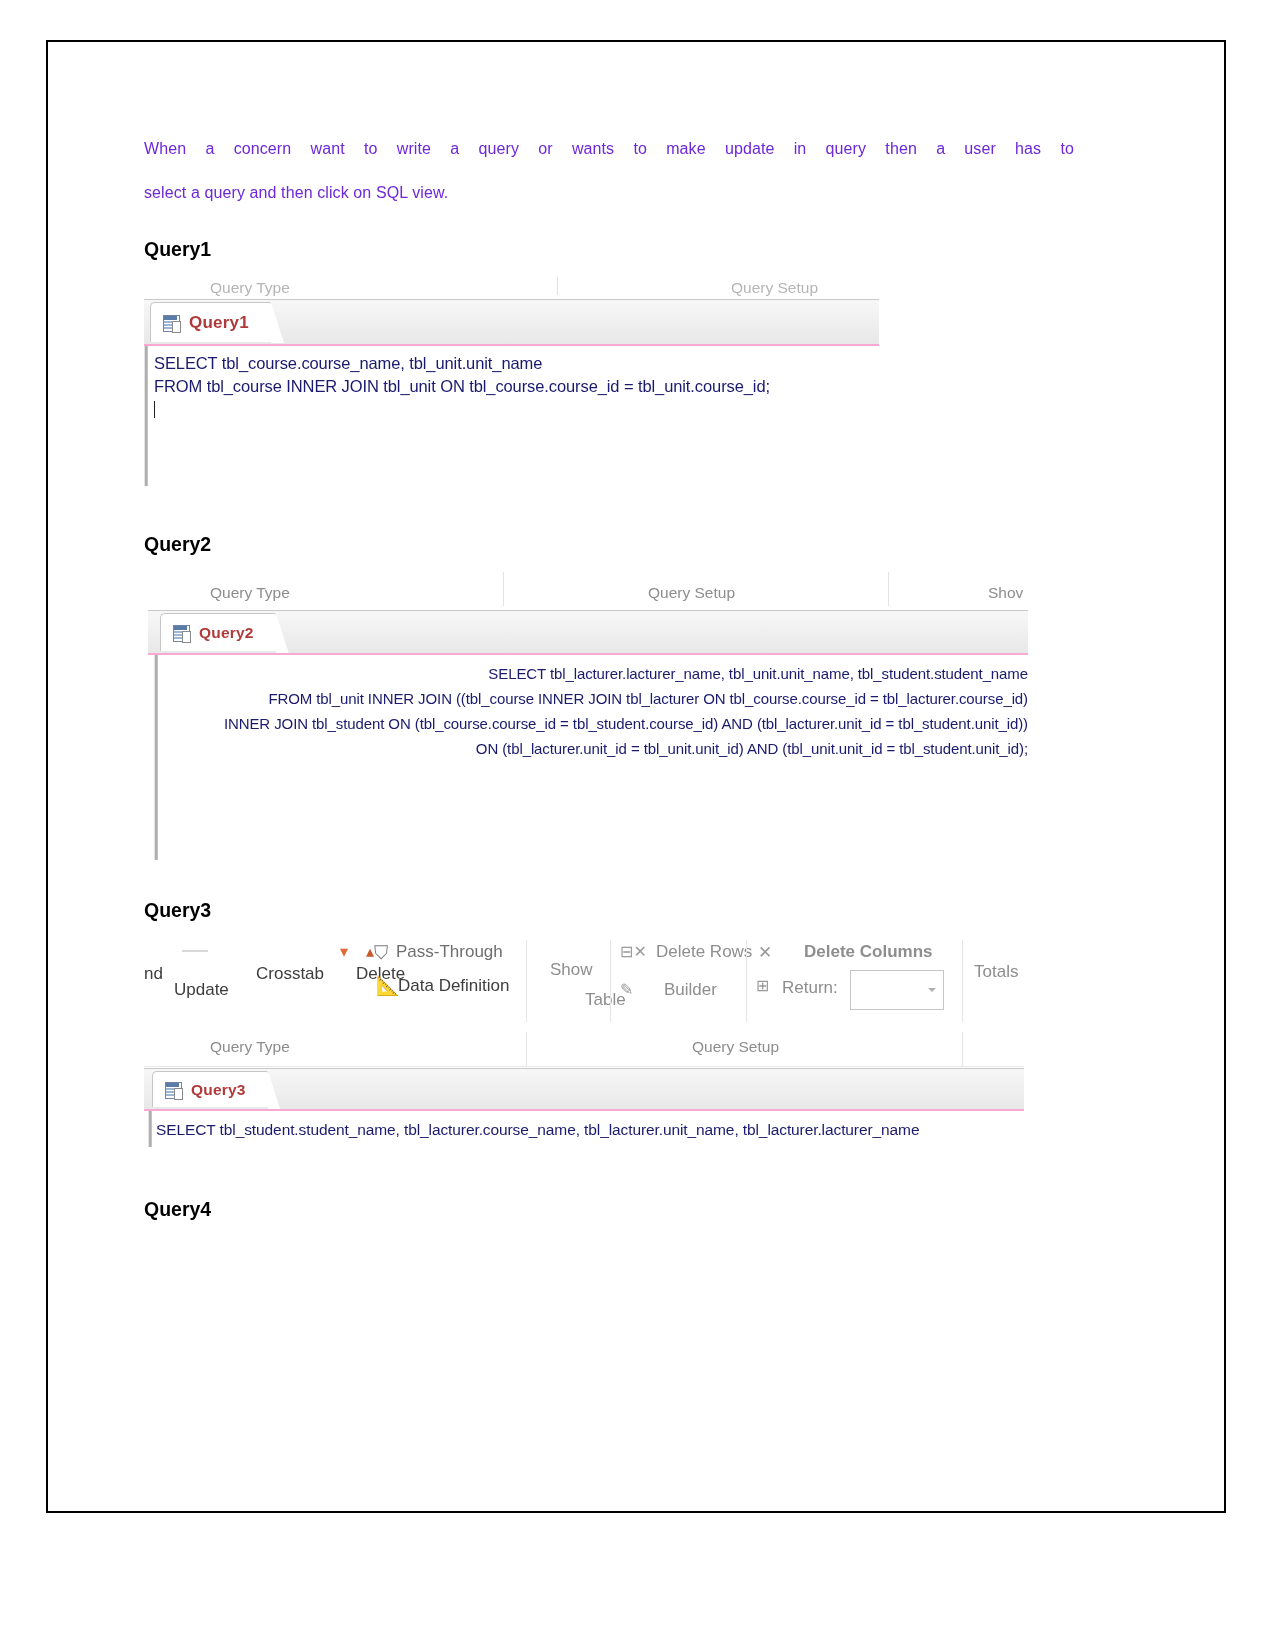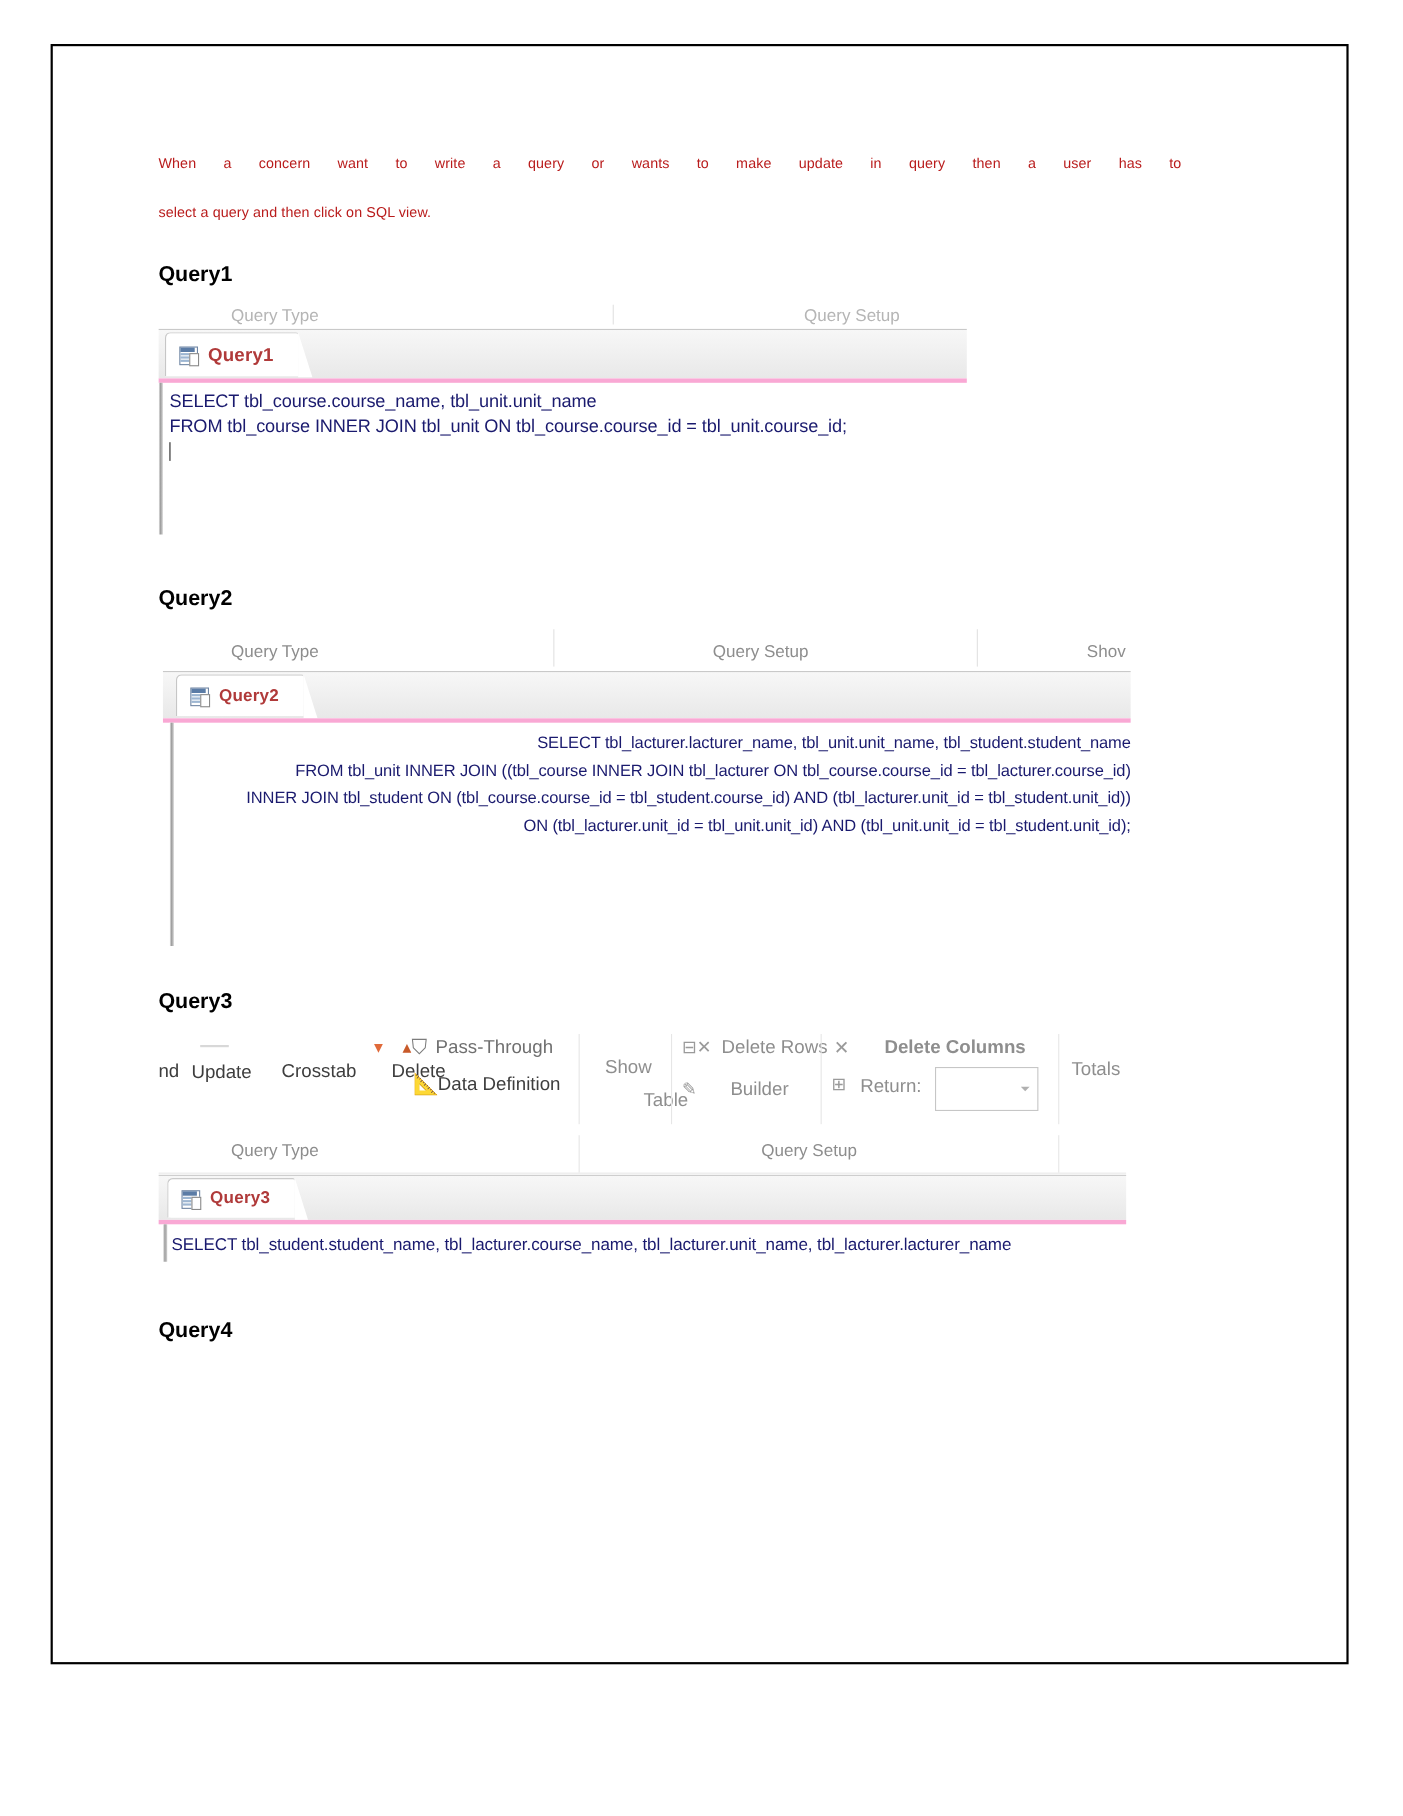--- a/index.html
+++ b/index.html
@@ -26,23 +26,23 @@
   }
   .content {
     position: absolute;
     left: 96px;
     top: 85px;
     width: 930px;
   }
 
   
   .para {
-    font-size: 13px;
+    font-size: 16px;
     line-height: 44px;
-    color: #b91c1c;
+    color: #6d28d9;
     text-align: justify;
     text-justify: inter-word;
     margin: 0 0 4px 0;
     letter-spacing: 0.1px;
   }
   .para .ln { display: block; }
   .para .ln.justified {
     text-align: justify;
     text-align-last: justify;
   }
@@ -155,21 +155,21 @@
     left: 11px; top: 7px;
     width: 7px; height: 10px;
     background: #ffffff;
     border: 1px solid #8a8a8a;
   }
 
   
   .sqlpane {
     position: relative;
     background: #ffffff;
-    border-top: 4px solid #f9a8d4;
+    border-top: 2px solid #f9a8d4;
   }
   .sqlpane .leftrail {
     position: absolute;
     left: 0;
     top: 0;
     bottom: 0;
     width: 4px;
     background: linear-gradient(to right, #ffffff 0%, #9e9e9e 45%, #cfcfcf 100%);
   }
   .sqlcode {
@@ -310,21 +310,21 @@
     <div class="heading" style="margin-top:34px;">Query3</div>
 
     <div class="shot" style="width:880px; height:215px; margin-top:6px; margin-left:0px;">
 
       <div class="ribbon-strip" style="height:100px;">
         <div class="grey-line" style="left:38px; top:18px; width:26px; height:2px;"></div>
         <div class="icon-glyph" style="left:196px; top:10px; color:#e06a3a;">▾</div>
         <div class="icon-glyph" style="left:222px; top:10px; color:#c85a2a;">▴</div>
 
         <div class="ribbon-btn black" style="left:0px; top:32px;">nd</div>
-        <div class="ribbon-btn black" style="left:30px; top:33px;">Update</div>
+        <div class="ribbon-btn black" style="left:30px; top:48px;">Update</div>
         <div class="ribbon-btn black" style="left:112px; top:32px;">Crosstab</div>
         <div class="ribbon-btn black" style="left:212px; top:32px;">Delete</div>
 
         <div class="icon-glyph" style="left:230px; top:10px; color:#7c7c7c; font-size:19px;">⛉</div>
         <div class="ribbon-btn dark" style="left:252px; top:10px;">Pass-Through</div>
 
         <div class="icon-glyph" style="left:232px; top:42px; color:#3b74b8; font-size:19px;">📐</div>
         <div class="ribbon-btn black" style="left:254px; top:44px;">Data Definition</div>
 
         <div class="vsep" style="left:382px; top:8px; height:82px; background:#e6e6e6;"></div>

